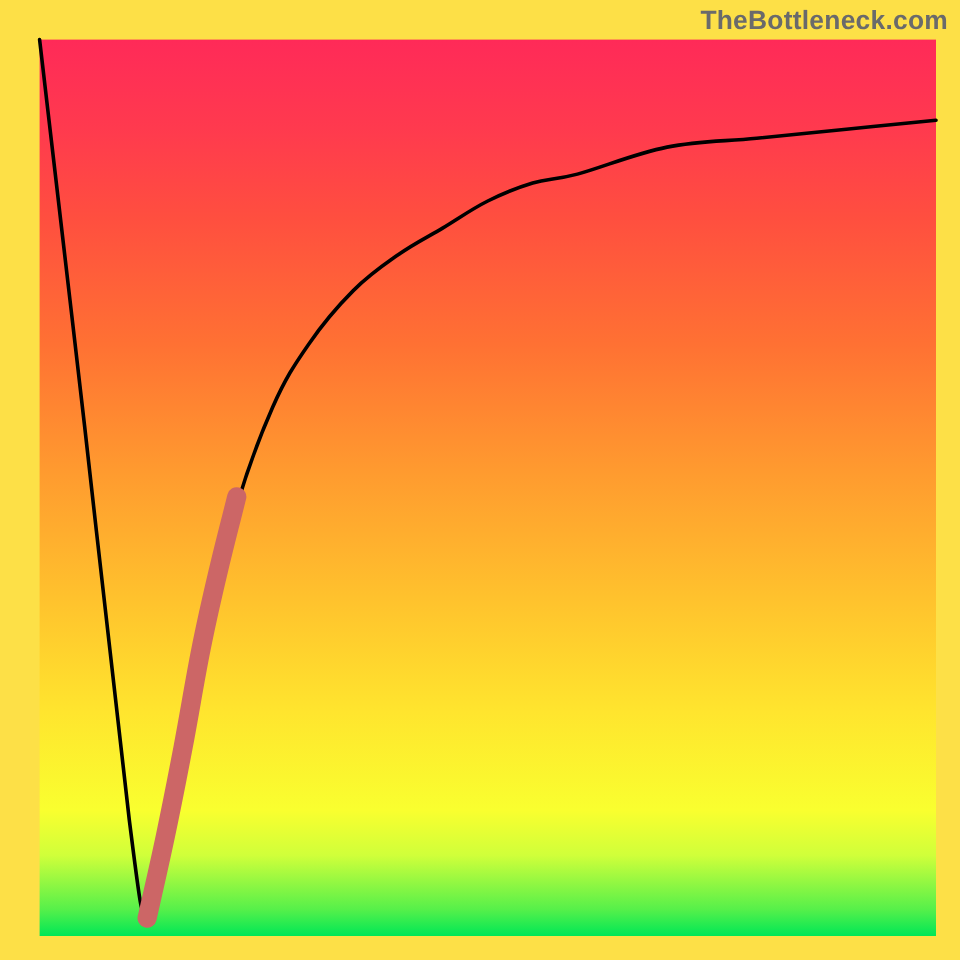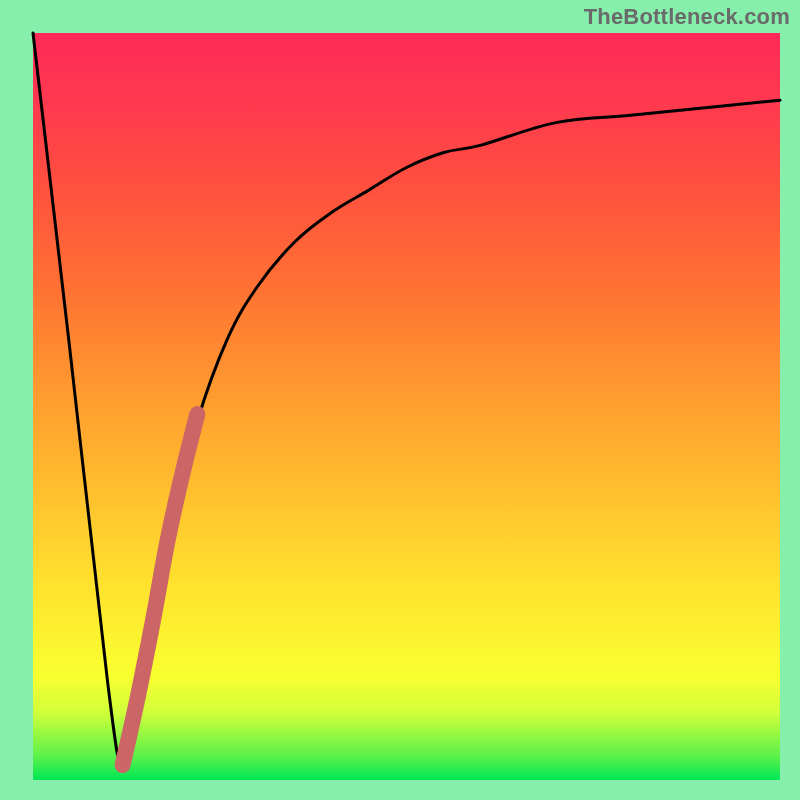--- a/index.html
+++ b/index.html
@@ -9,21 +9,21 @@
     height: 800px;
     background: #000;
     overflow: hidden;
   }
   .frame {
     position: absolute;
     left: 0;
     top: 0;
     width: 800px;
     height: 800px;
-    background: #86efac;
+    background: #fde047;
   }
   .plot-area {
     position: absolute;
     left: 33px;
     top: 33px;
     width: 747px;
     height: 747px;
     
     background: linear-gradient(to top,
       #00e756 0%,

